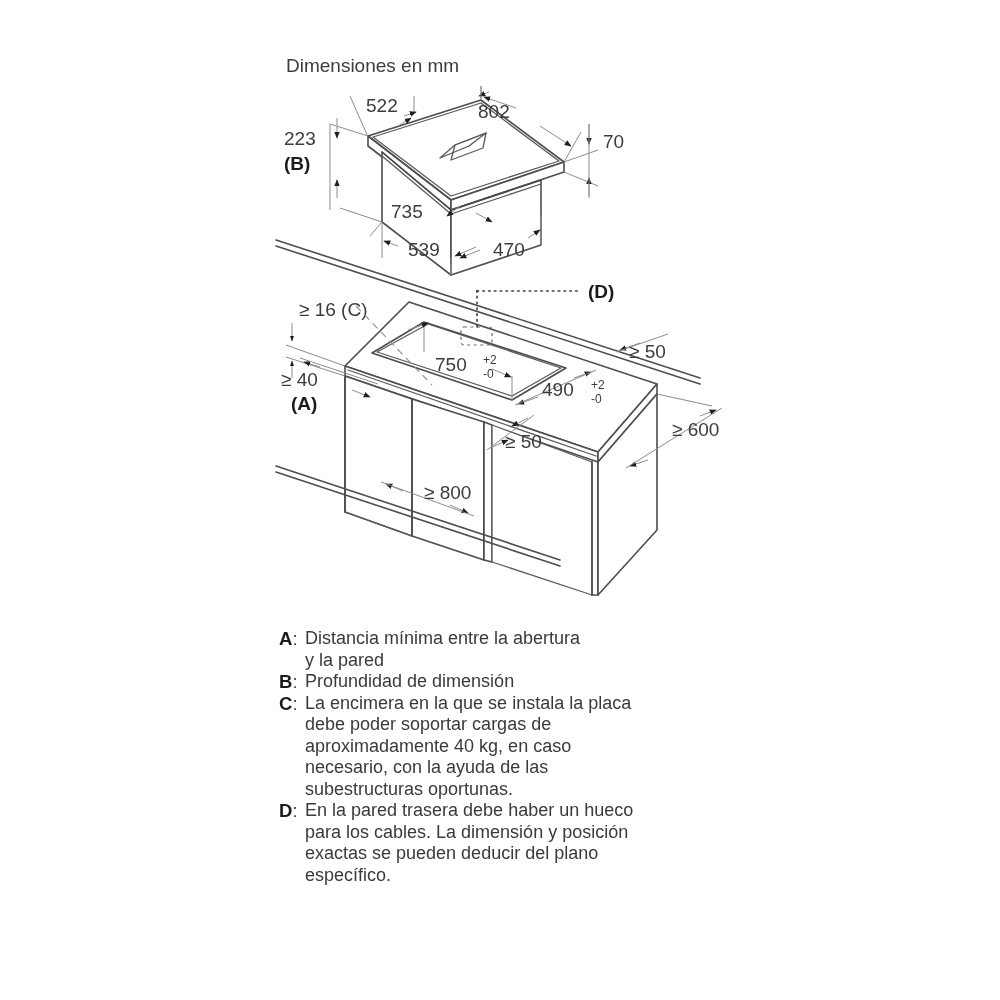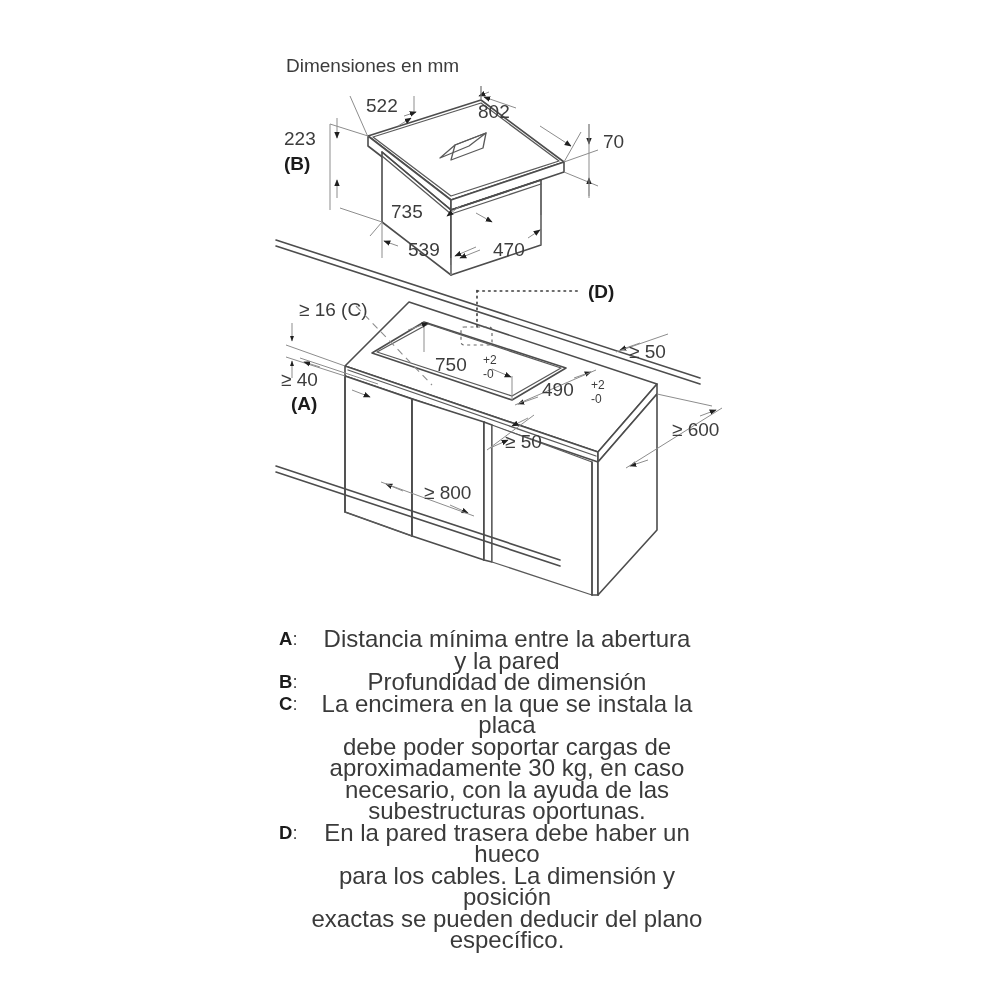--- a/index.html
+++ b/index.html
@@ -48,25 +48,24 @@
     font-weight: bold;
     color: #1b1b1b;
     white-space: nowrap;
   }
   .legend-key .colon {
     font-weight: normal;
     color: #4a4a4a;
   }
   .legend-text {
     flex: 1 1 auto;
-    font-size: 24px;
+    font-size: 18px;
     line-height: 21.5px;
     color: #3a3a3a;
     white-space: pre-line;
-    text-align: center;
   }
   
   .dim {
     font-family: "Liberation Sans", sans-serif;
     font-size: 19px;
     fill: #3c3c3c;
   }
   .dim-b {
     font-family: "Liberation Sans", sans-serif;
     font-size: 19px;
@@ -335,21 +334,21 @@
 
     <div class="legend-row">
       <div class="legend-key"><span>B</span><span class="colon">:</span></div>
       <div class="legend-text">Profundidad de dimensión</div>
     </div>
 
     <div class="legend-row">
       <div class="legend-key"><span>C</span><span class="colon">:</span></div>
       <div class="legend-text">La encimera en la que se instala la placa
 debe poder soportar cargas de
-aproximadamente 30 kg, en caso
+aproximadamente 40 kg, en caso
 necesario, con la ayuda de las
 subestructuras oportunas.</div>
     </div>
 
     <div class="legend-row">
       <div class="legend-key"><span>D</span><span class="colon">:</span></div>
       <div class="legend-text">En la pared trasera debe haber un hueco
 para los cables. La dimensión y posición
 exactas se pueden deducir del plano
 específico.</div>

